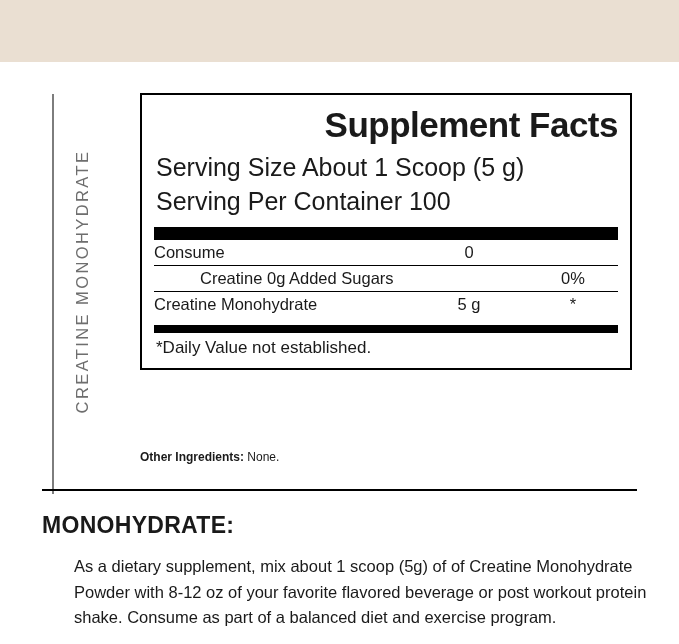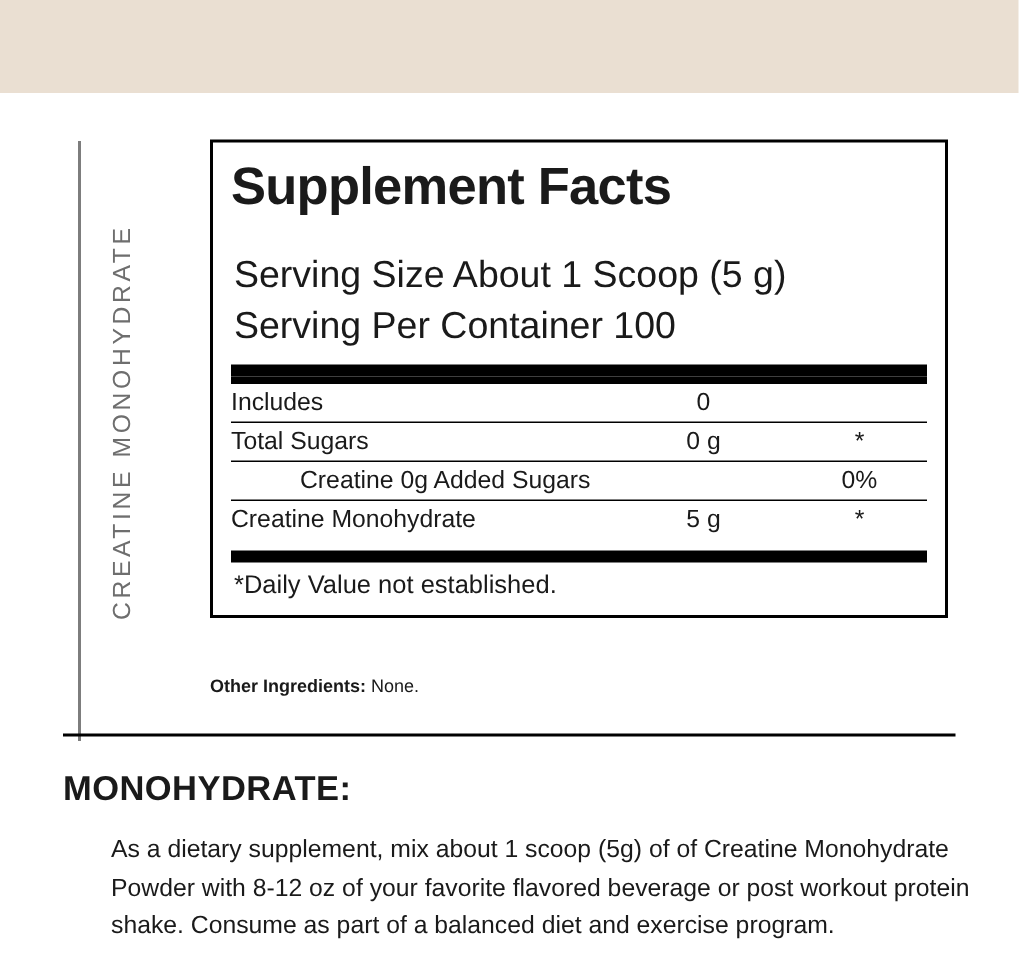--- a/index.html
+++ b/index.html
@@ -75,22 +75,22 @@
     box-sizing: border-box;
     background: #fff;
     padding: 6px 12px 10px 12px;
   }
   .sf-title {
     font-family: "Liberation Sans", sans-serif;
     font-size: 35px;
     font-weight: bold;
     letter-spacing: -0.5px;
     line-height: 1.05;
-    text-align: left;
-    margin: 6px 0 22px 0;
+    text-align: right;
+    margin: 6px 0 6px 0;
   }
   .sf-serving {
     font-size: 25px;
     line-height: 1.38;
     margin-left: 2px;
   }
   .rule-thick {
     height: 8px;
     background: #000;
     margin: 8px 0 0 0;
@@ -192,28 +192,23 @@
       <div class="sf-serving">Serving Per Container 100</div>
 
       <div class="rule-thick"></div>
 
 
       <div class="rule-med"></div>
 
       <table class="sf">
         <tbody>
             <tr>
-          <td class="col-name">Includes</td>
+          <td class="col-name">Consume</td>
           <td class="col-amt">0</td>
           <td class="col-dv"></td>
-        </tr>
-        <tr class="cellline">
-          <td class="col-name">Total Sugars</td>
-          <td class="col-amt">0 g</td>
-          <td class="col-dv">*</td>
         </tr>
         <tr class="cellline">
           <td class="col-name indent">Creatine 0g Added Sugars</td>
           <td class="col-amt"></td>
           <td class="col-dv">0%</td>
         </tr>
         <tr class="cellline">
           <td class="col-name">Creatine Monohydrate</td>
           <td class="col-amt">5 g</td>
           <td class="col-dv">*</td>

